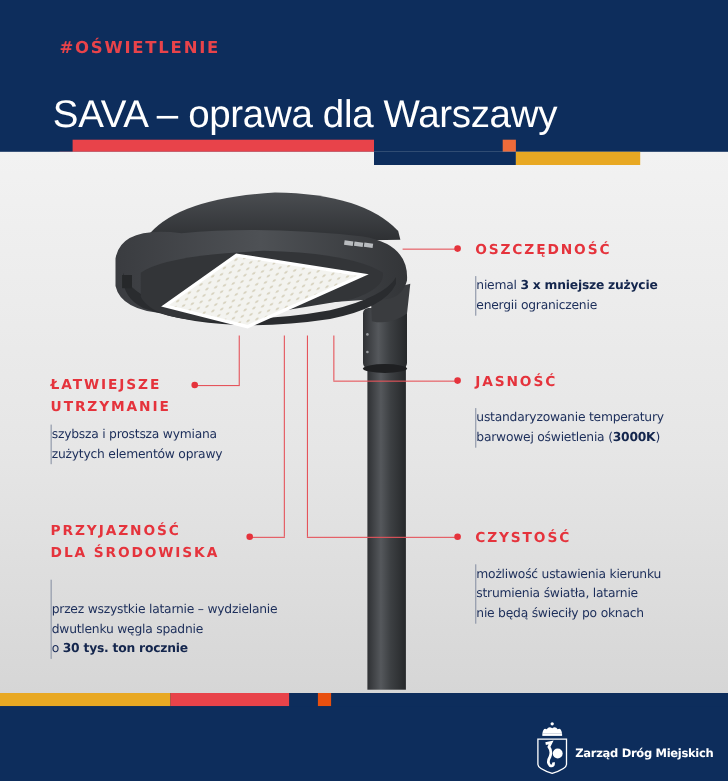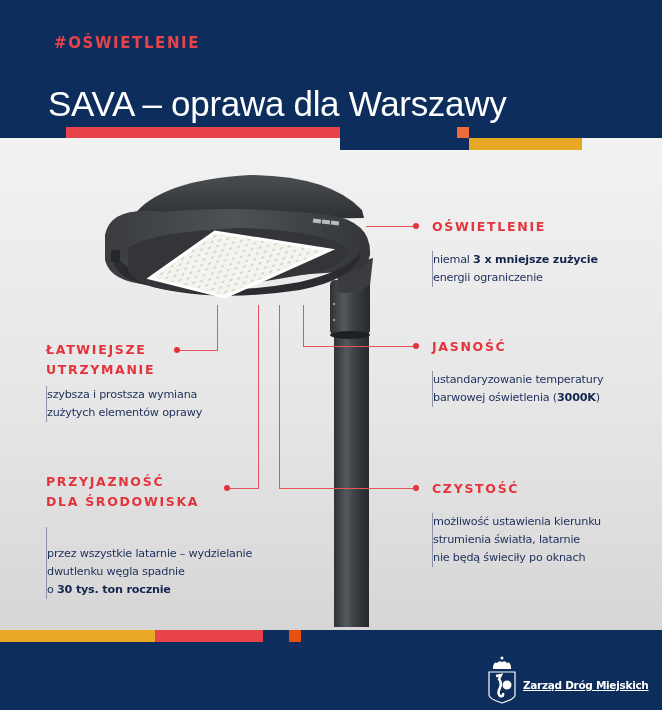--- a/index.html
+++ b/index.html
@@ -10,21 +10,21 @@
   .title { position: absolute; left: 48px; top: 64px; font-family: "Liberation Sans", sans-serif; font-weight: normal; font-size: 35px; color: #ffffff; letter-spacing: -0.3px; margin-top: 20px; }
   .content { position: absolute; left: 0; top: 138px; width: 662px; height: 492px; background: linear-gradient(180deg, #f2f2f2 0%, #e6e6e6 55%, #d6d6d6 100%); }
   .bar { position: absolute; }
   .footer { position: absolute; left: 0; top: 642px; width: 662px; height: 68px; background: #0d2d5c; }
   .heading { position: absolute; font-family: "DejaVu Sans", sans-serif; font-weight: bold; font-size: 12.5px; letter-spacing: 1.7px; color: #e5333c; line-height: 20px; white-space: pre-line; }
   .desc { position: absolute; border-left: 1.5px solid #8a93a6; font-family: "DejaVu Sans", sans-serif; font-size: 11.2px; color: #1c2e5a; line-height: 18px; letter-spacing: -0.2px; }
   .desc b { font-weight: bold; color: #14264d; }
   .line { position: absolute; background: #e5545b; }
   .dot { position: absolute; width: 6px; height: 6px; border-radius: 50%; background: #e5333c; }
   .logo { position: absolute; left: 487px; top: 655px; }
-  .logo-text { position: absolute; left: 523px; top: 679px; font-family: "DejaVu Sans", sans-serif; font-size: 10.5px; font-weight: bold; color: #ffffff; letter-spacing: -0.3px; white-space: nowrap; text-decoration: underline; }
+  .logo-text { position: absolute; left: 523px; top: 679px; font-family: "DejaVu Sans", sans-serif; font-size: 10.5px; font-weight: bold; color: #ffffff; letter-spacing: -0.3px; white-space: nowrap; }
 </style>
 </head>
 <body>
 
 <div class="page">
 
   <div class="header">
     <div class="hashtag">#OŚWIETLENIE</div>
     <div class="title">SAVA – oprawa dla Warszawy</div>
   </div>
@@ -95,21 +95,21 @@
   <div class="dot" style="left:413px;top:485px;"></div>
 
   <div class="line" style="left:217px;top:305px;width:1.2px;height:45px;"></div>
   <div class="line" style="left:177px;top:350px;width:41px;height:1.2px;"></div>
   <div class="dot" style="left:174px;top:347px;"></div>
 
   <div class="line" style="left:258px;top:305px;width:1.2px;height:183px;"></div>
   <div class="line" style="left:227px;top:488px;width:32px;height:1.2px;"></div>
   <div class="dot" style="left:224px;top:485px;"></div>
 
-  <div class="heading" style="left:432px;top:217px;">OŚWIETLENIE</div>
+  <div class="heading" style="left:432px;top:217px;">OSZCZĘDNOŚĆ</div>
   <div class="desc" style="left:432px;top:251px;">
     <span>niemal </span><b>3 x mniejsze zużycie</b><br>
     <span>energii ograniczenie</span>
   </div>
 
   <div class="heading" style="left:432px;top:337px;text-align:right;">JASNOŚĆ</div>
   <div class="desc" style="left:432px;top:371px;">
     <span>ustandaryzowanie temperatury</span><br>
     <span>barwowej oświetlenia (</span><b>3000K</b><span>)</span>
   </div>

